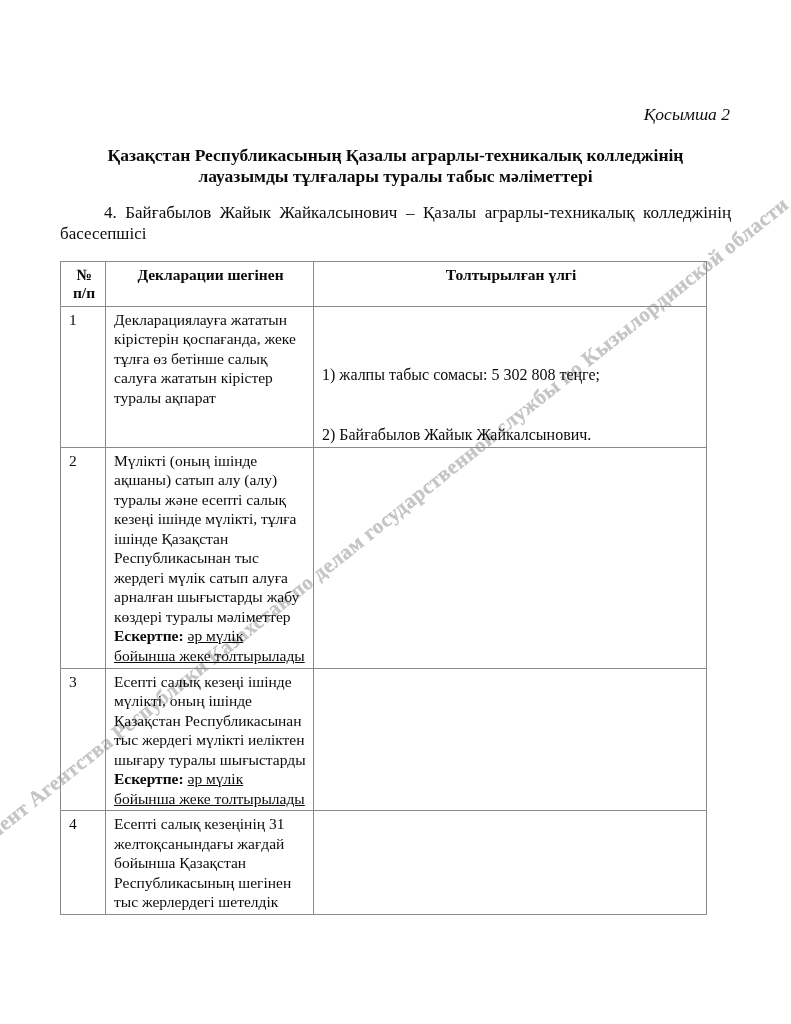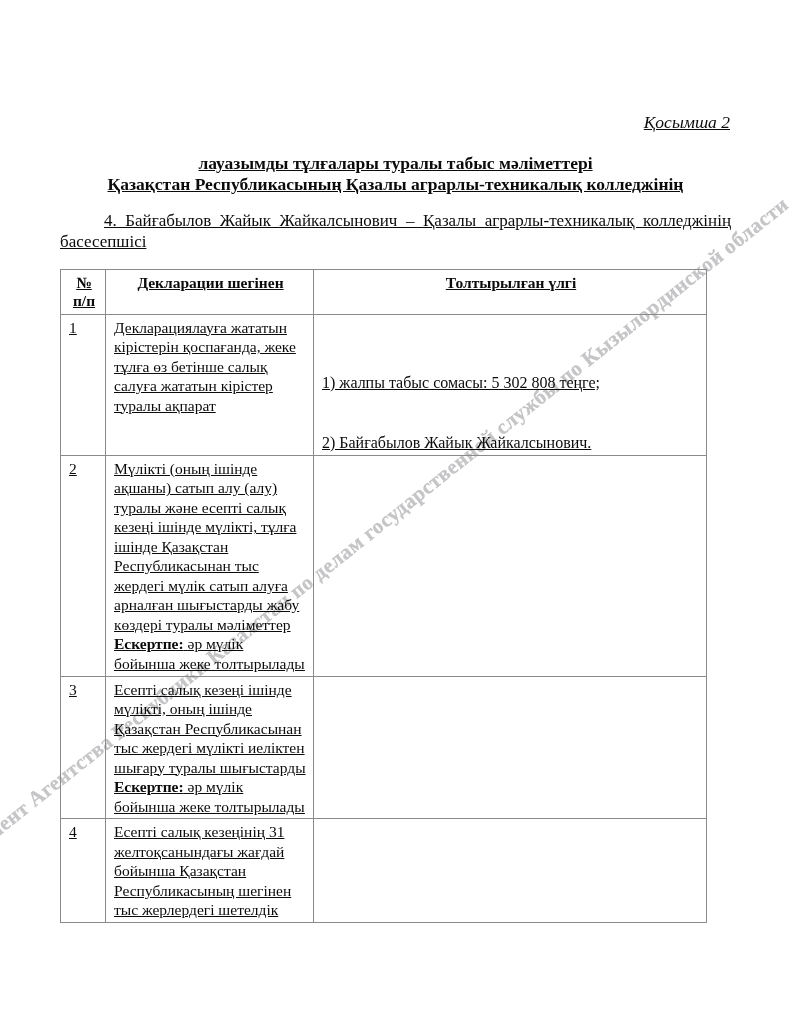--- a/index.html
+++ b/index.html
@@ -37,22 +37,21 @@
     font-family: "Liberation Serif", "DejaVu Serif", serif;
     font-size: 21px;
     font-weight: bold;
     letter-spacing: 0.4px;
     color: rgba(120, 120, 124, 0.42);
     -webkit-text-stroke: 0.4px rgba(150,150,152,0.30);
   }
   .content {
     position: relative;
     z-index: 10;
-    padding: 8px 60px;
-    text-decoration: underline;
+    padding: 0 60px;
   }
   .appendix {
     text-align: right;
     font-style: italic;
     font-size: 17.5px;
     padding-top: 106px;
     padding-right: 1px;
     line-height: 1;
   }
   .doc-title {
@@ -138,22 +137,22 @@
 
   <div class="watermark-layer">
     <div class="watermark">Департамент Агентства Республики Казахстан по делам государственной службы по Кызылординской области - Болат А.</div>
   </div>
 
   <div class="content">
 
     <div class="appendix">Қосымша 2</div>
 
     <div class="doc-title">
+      <div>Қазақстан Республикасының Қазалы аграрлы-техникалық колледжінің</div>
       <div>лауазымды тұлғалары туралы табыс мәліметтері</div>
-      <div>Қазақстан Республикасының Қазалы аграрлы-техникалық колледжінің</div>
     </div>
 
     <div class="para">4. Байғабылов Жайык Жайкалсынович – Қазалы аграрлы-техникалық колледжінің басесепшісі</div>
 
     <table class="decl">
       <colgroup>
         <col class="c-num">
         <col class="c-sec">
         <col class="c-fill">
       </colgroup>

